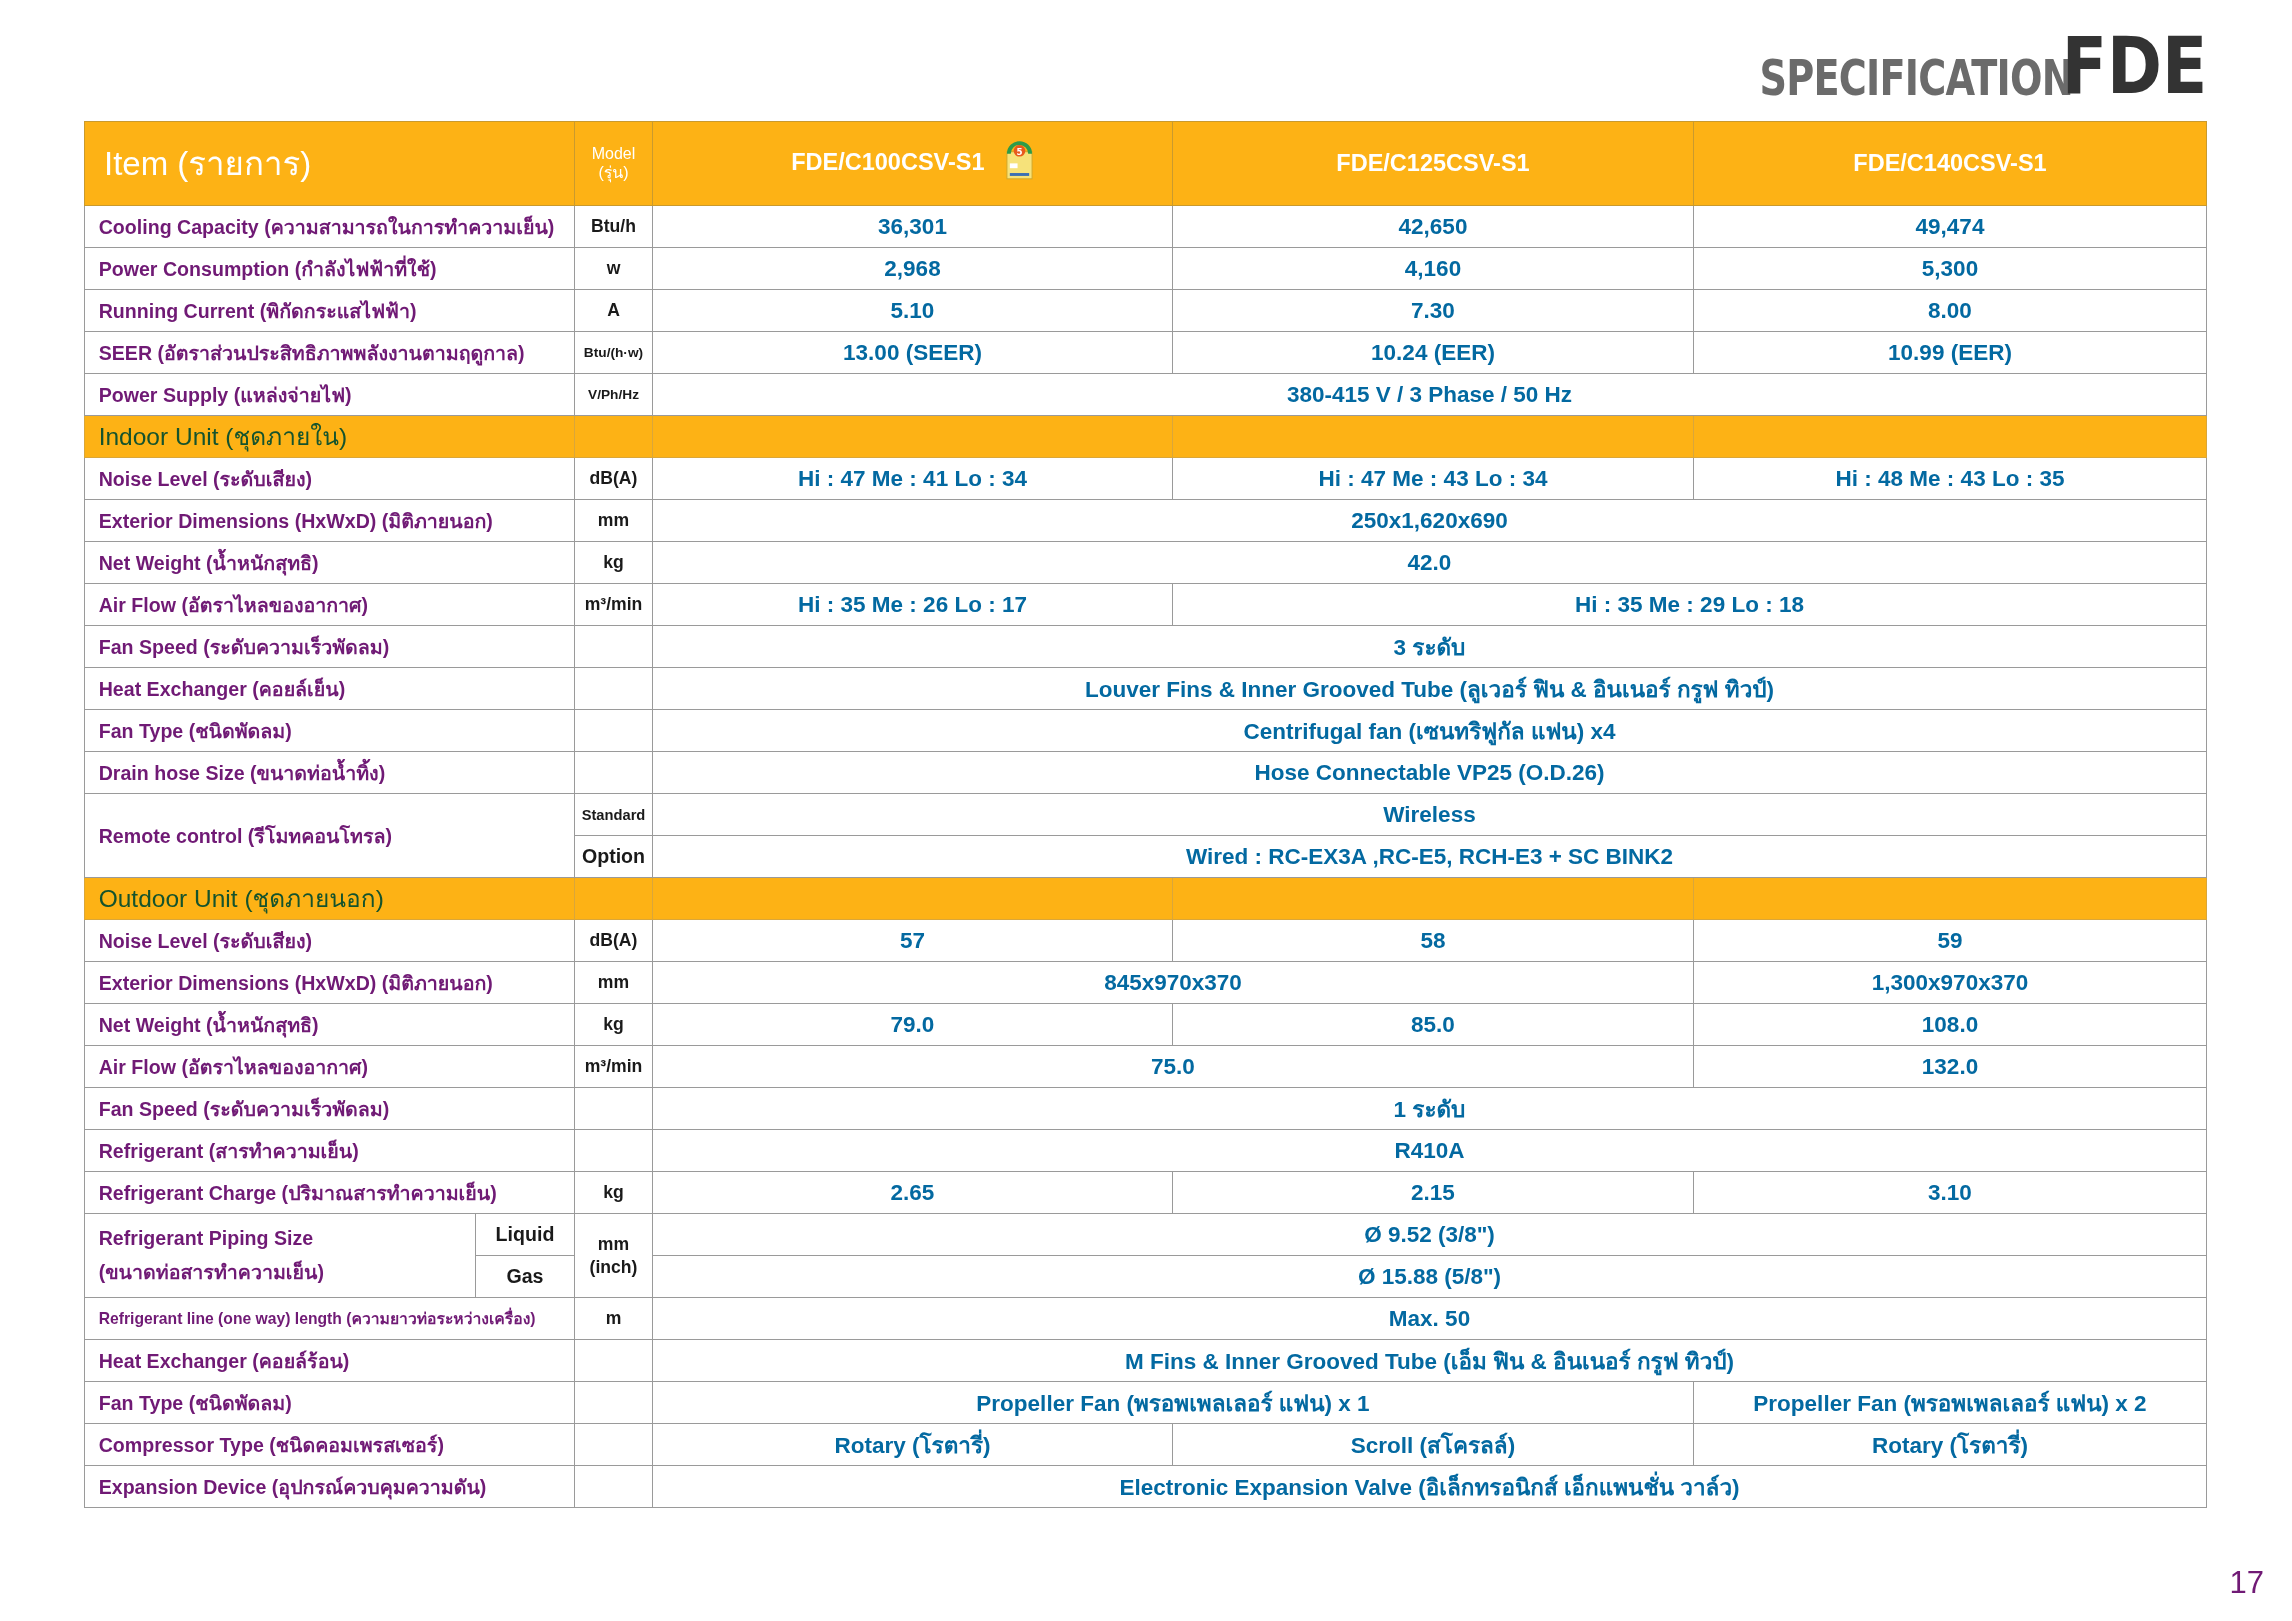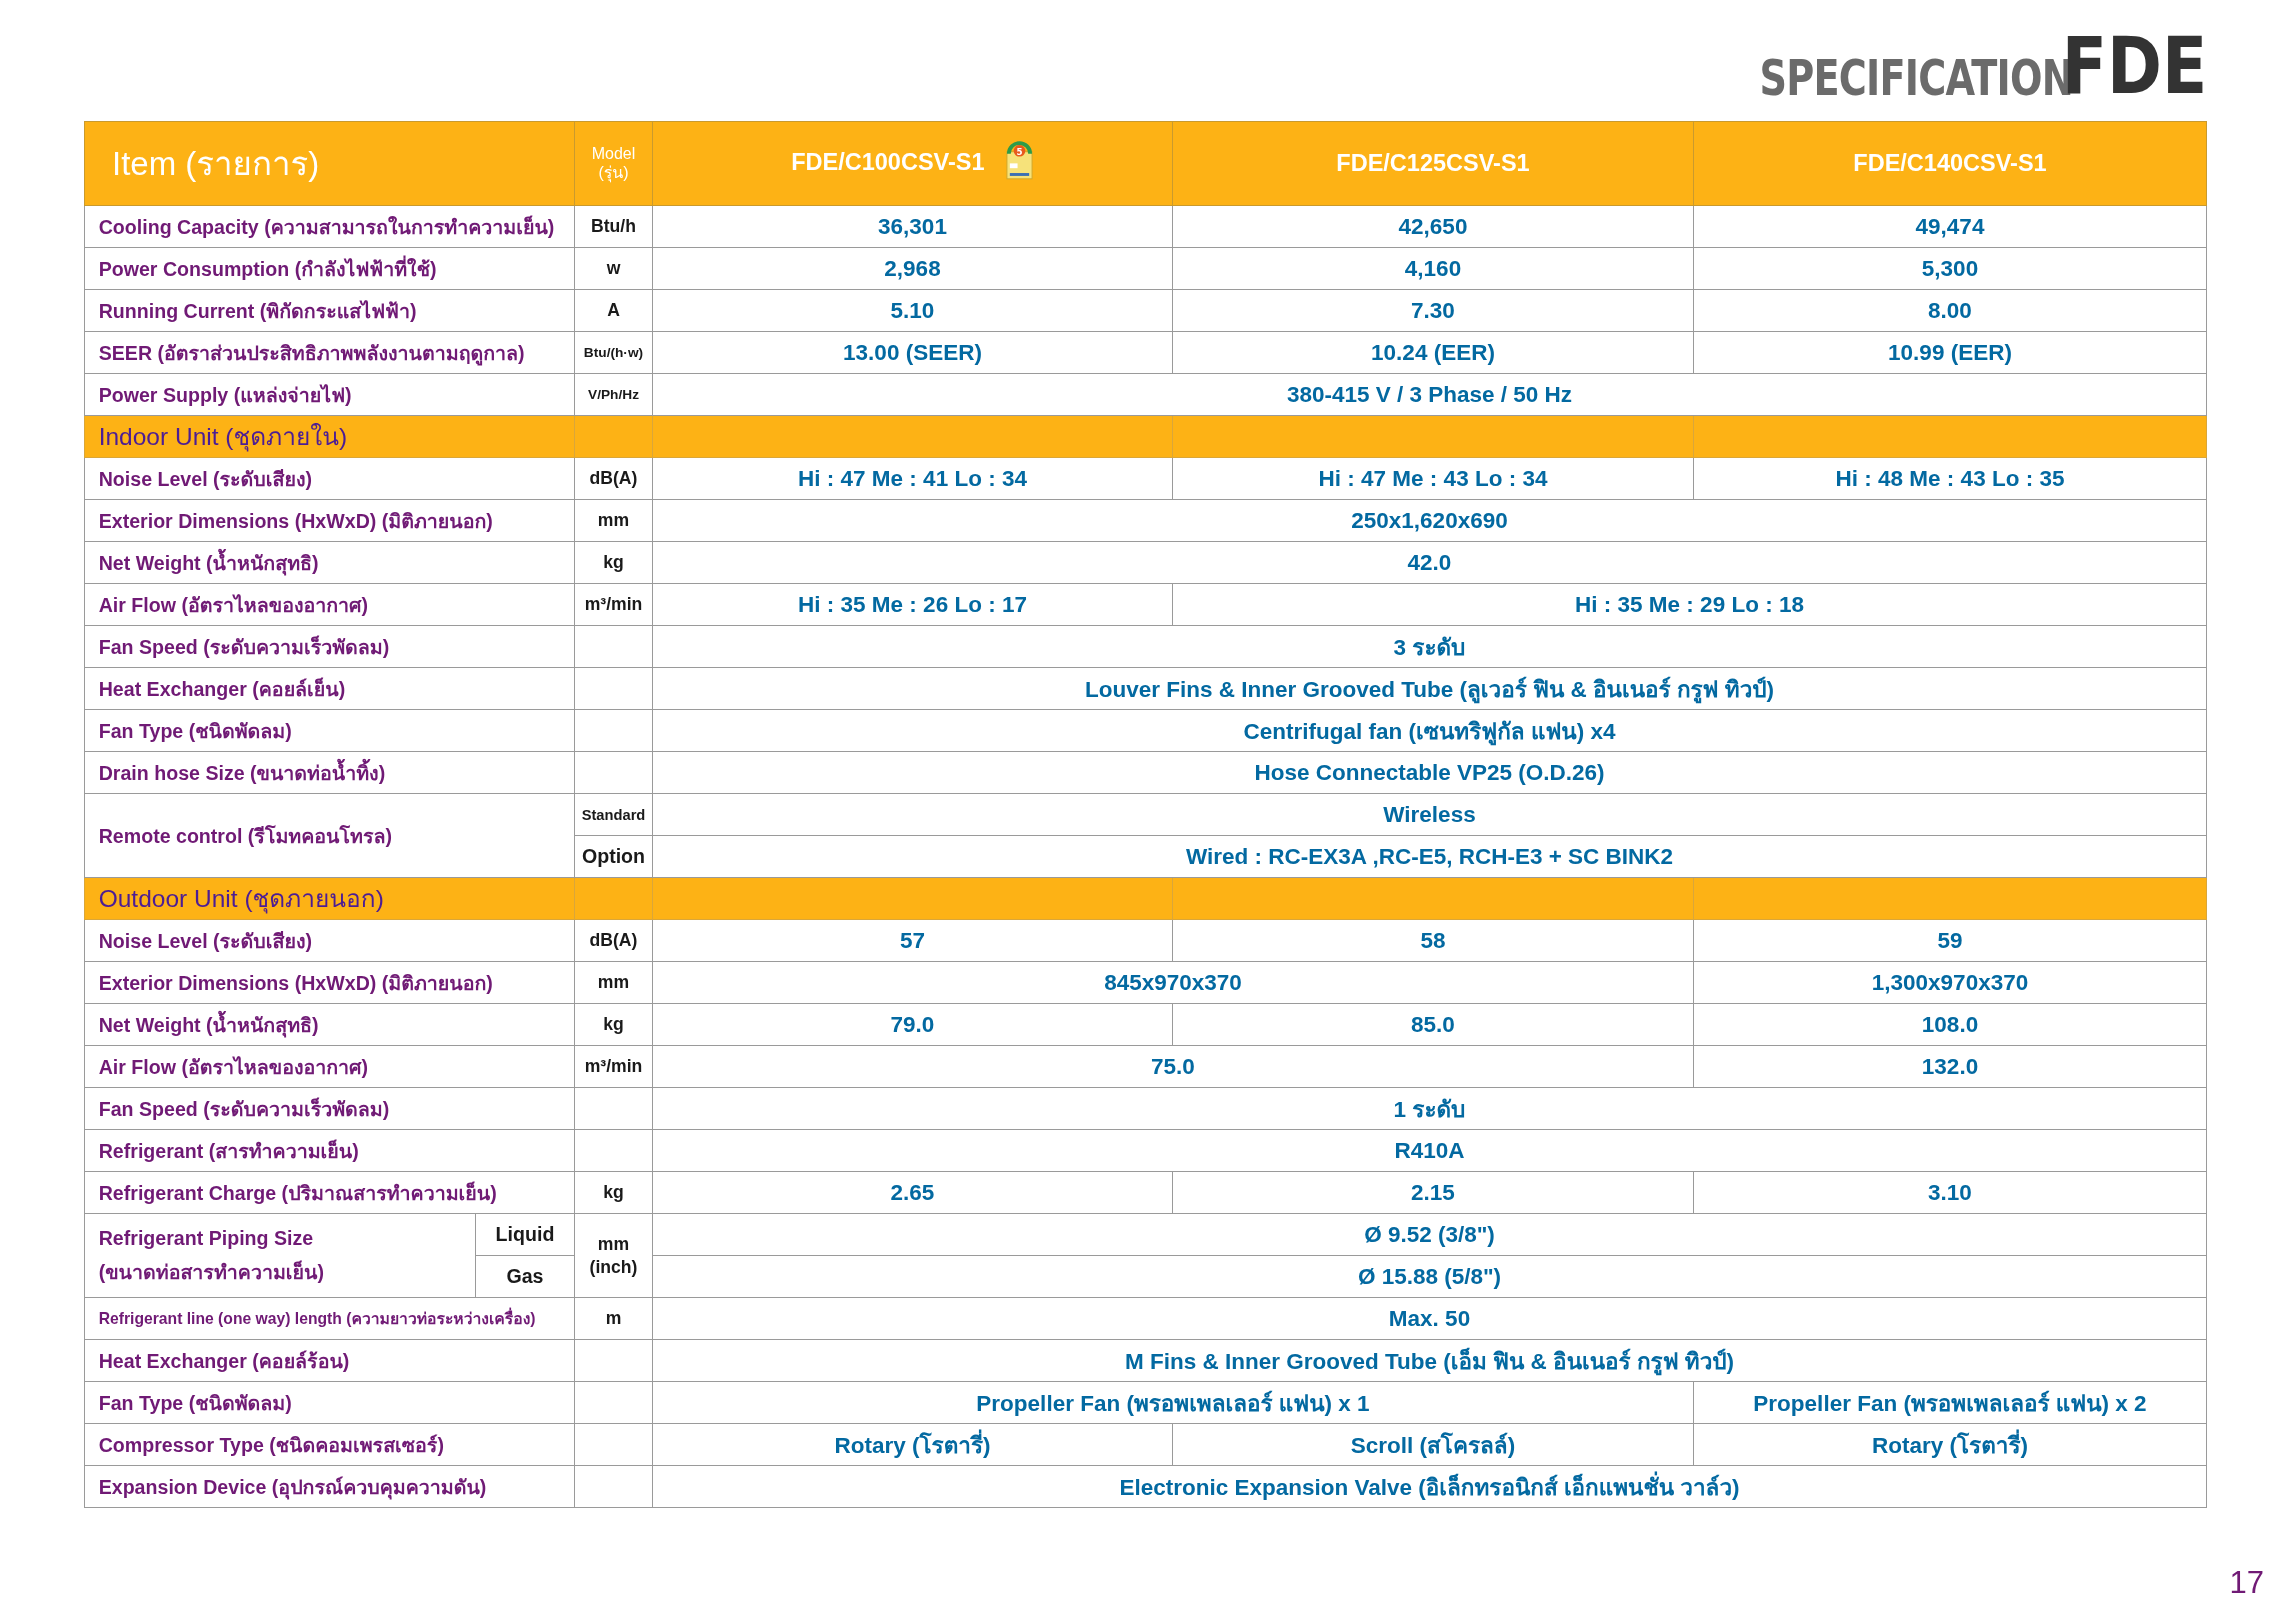--- a/index.html
+++ b/index.html
@@ -7,24 +7,24 @@
          font-family: "Liberation Sans", "DejaVu Sans", sans-serif; color: #1a1a1a; }
   .title-wrap { position: absolute; right: 86px; top: 29px; display: flex; align-items: flex-end; gap: 32px; }
   .title-spec { font-family: "DejaVu Sans", sans-serif; font-weight: bold; font-size: 49px; color: #6b6b6b;
                 letter-spacing: -1px; transform: scaleX(0.78); transform-origin: right bottom; line-height: 1; margin-right: -69px; }
   .title-model { font-family: "DejaVu Sans", sans-serif; font-weight: bold; font-size: 78px; color: #333333;
                  transform: scaleX(0.85); transform-origin: right bottom; line-height: 0.95; }
   table.spec { position: absolute; left: 84px; top: 121px; width: 2123px; border-collapse: collapse; table-layout: fixed; }
   table.spec td { border: 1.5px solid #9a9a9a; padding: 0; text-align: center; vertical-align: middle;
                   font-weight: bold; font-size: 22.5px; height: 41px; white-space: nowrap; overflow: visible; }
   table.spec tr.hdr td { background: #fdb215; color: #ffffff; height: 83px; border-color: #c99a2e; }
-  table.spec tr.hdr td.item-hdr { text-align: left; padding-left: 27px; font-size: 33px; font-weight: normal; }
+  table.spec tr.hdr td.item-hdr { text-align: left; padding-left: 19px; font-size: 33px; font-weight: normal; }
   table.spec tr.hdr td.model-hdr { font-size: 16px; font-weight: normal; line-height: 1.15; }
   table.spec tr.hdr td.mdl { font-size: 23.5px; }
-  table.spec tr.sec td { background: #fdb215; color: #4c1d95; height: 41px; border-color: #d9a63a; }
+  table.spec tr.sec td { background: #fdb215; color: #14532d; height: 41px; border-color: #d9a63a; }
   table.spec tr.sec td.sec-label { text-align: left; padding-left: 13.7px; font-size: 24.5px; font-weight: normal; }
   td.label { text-align: left !important; padding-left: 13.7px !important; font-size: 19.6px !important; font-weight: bold; color: #701a75; }
   td.label.small { font-size: 15.7px !important; }
   td.unit { font-size: 17.6px !important; }
   td.unit.tiny { font-size: 13.7px !important; }
   td.val { font-size: 22.5px; color: #0369a1; }
   td.sub { font-size: 19.6px !important; }
   td.sub.tiny { font-size: 14.7px !important; }
   .energy-badge { display: inline-block; width: 29px; height: 43px; vertical-align: middle; margin-left: 13.7px; position: relative; top: -3.9px; }
   .page-num { position: absolute; right: 29px; bottom: 19.6px; font-size: 31px; color: #701a75; }

